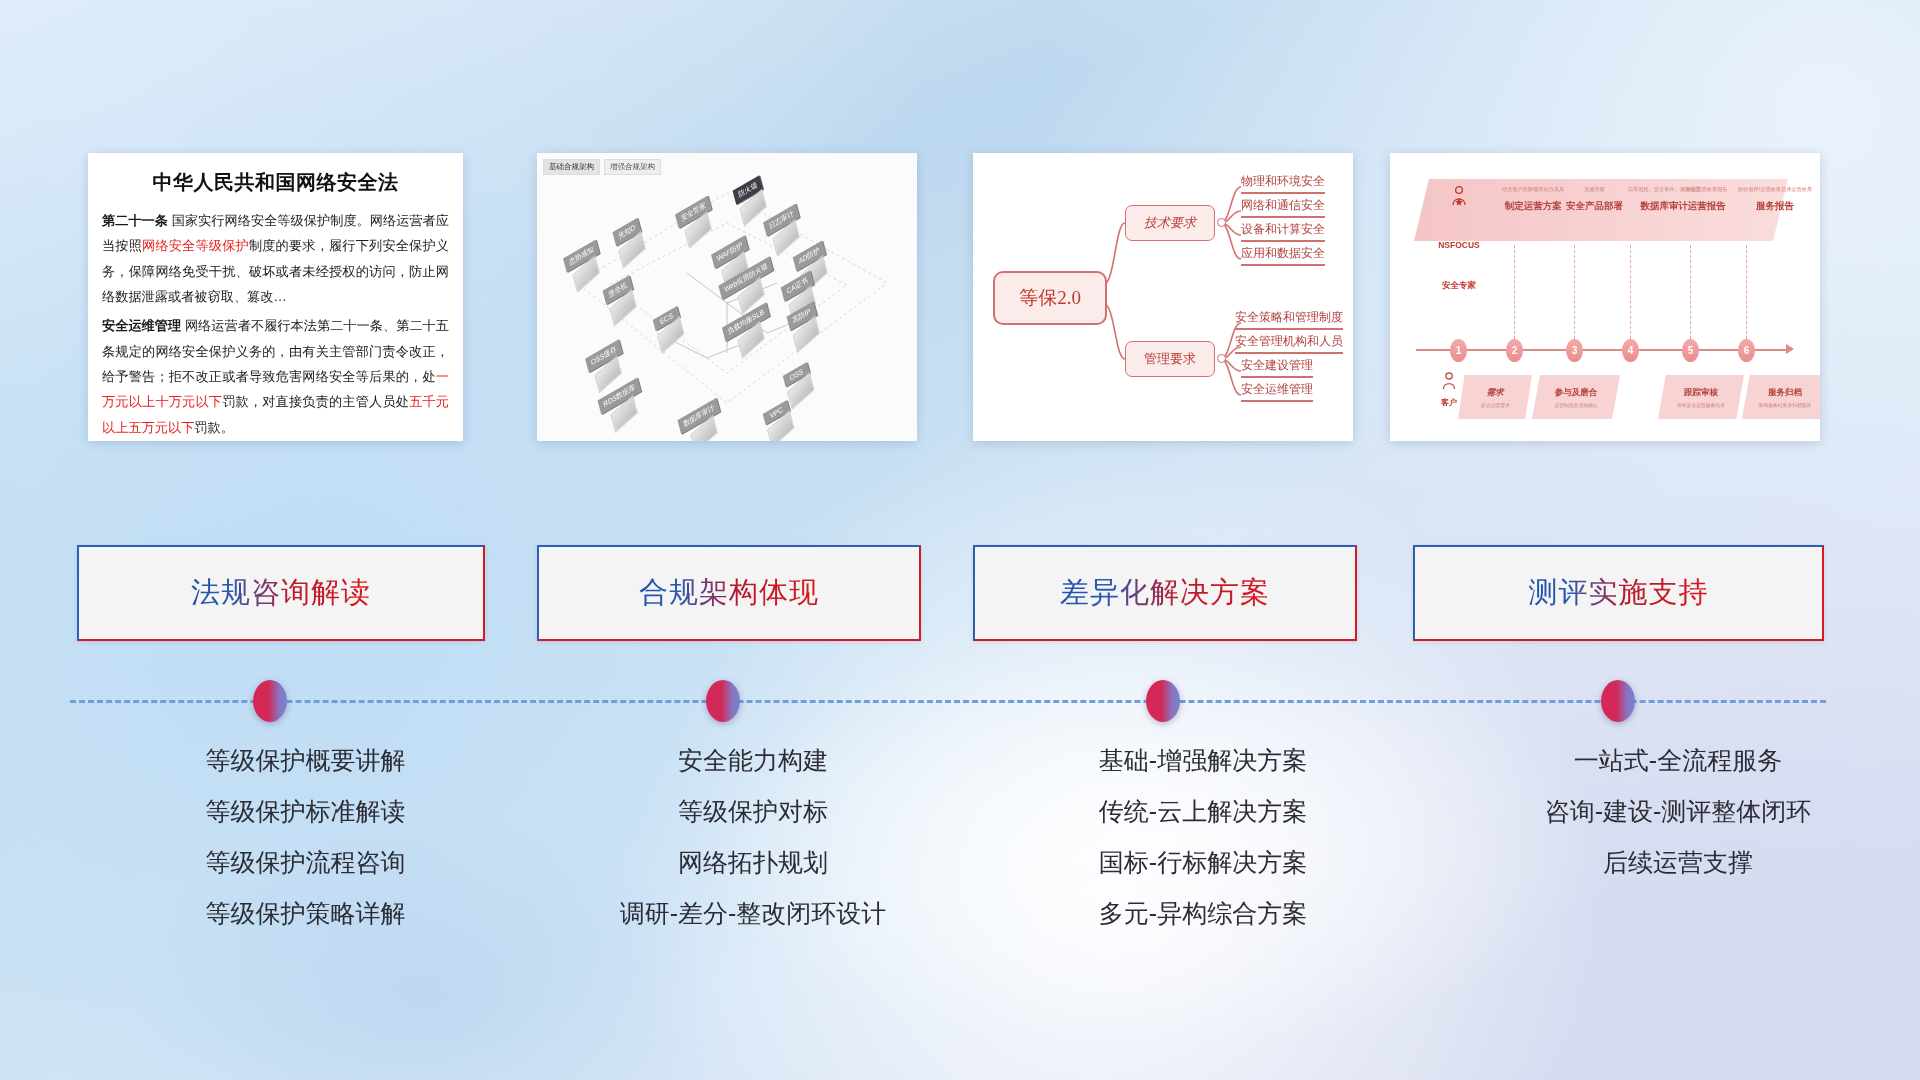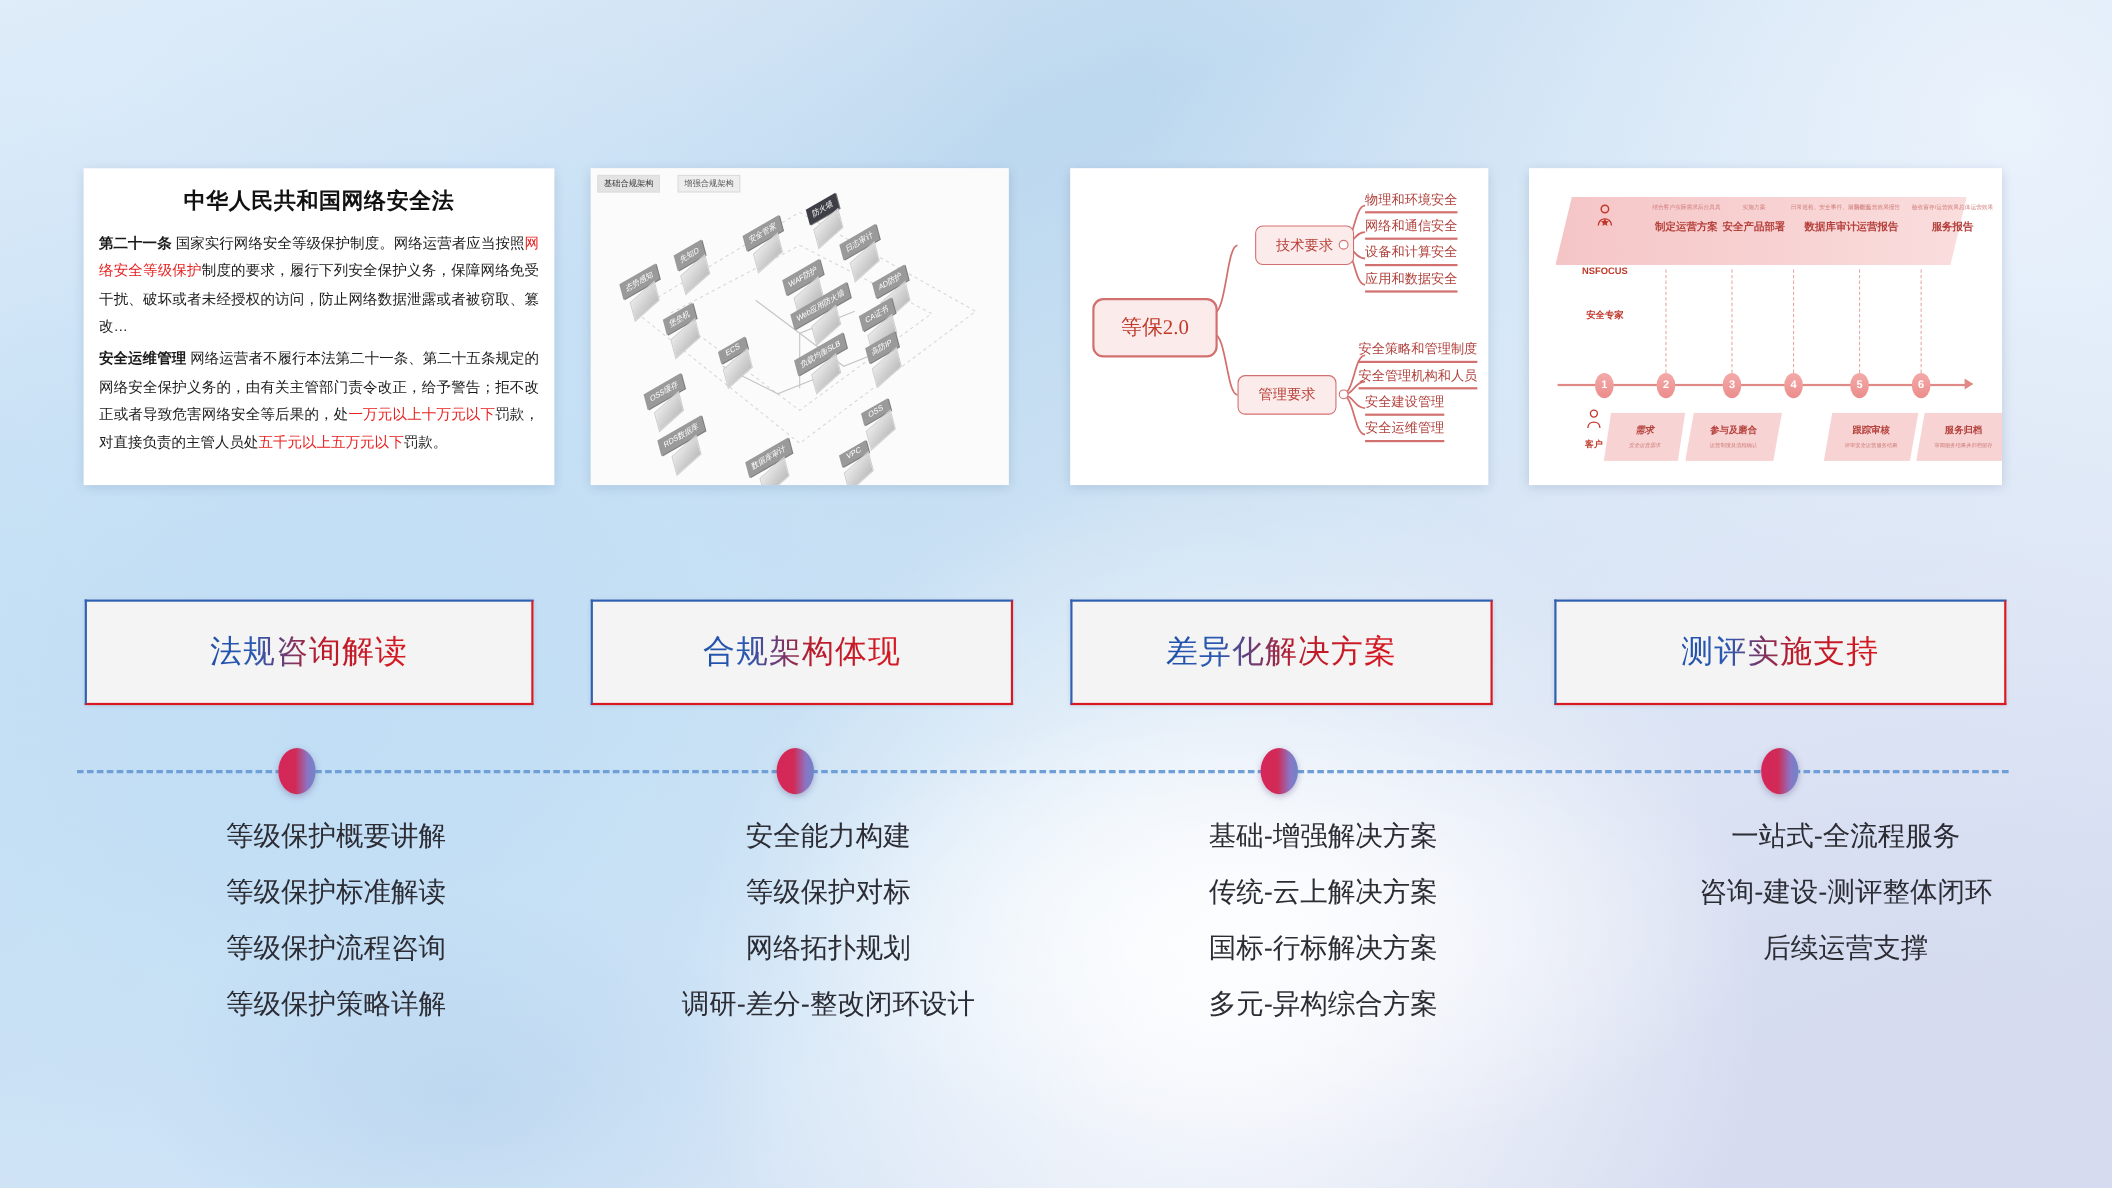--- a/index.html
+++ b/index.html
@@ -19,55 +19,55 @@
       linear-gradient(160deg,#dfeaf6 0%,#bcd8ef 26%,#cfe3f4 50%,#dde9f7 70%,#d3d9ee 100%);
   }
   #bg2{position:absolute;inset:0;
     background:
       radial-gradient(ellipse 640px 300px at 60% 78%, rgba(255,255,255,.75), rgba(255,255,255,0) 70%),
       radial-gradient(ellipse 420px 260px at 22% 92%, rgba(178,208,236,.55), rgba(178,208,236,0) 70%);
   }
   
   .cards{position:absolute;left:0;top:0;width:1920px;height:460px;}
   .card{position:absolute;background:#fff;box-shadow:0 2px 10px rgba(60,90,130,.22);overflow:hidden;}
-  .c1{left:76px;top:153px;width:428px;height:288px;}
+  .c1{left:88px;top:153px;width:375px;height:288px;}
   .c2{left:537px;top:153px;width:380px;height:288px;}
   .c3{left:973px;top:153px;width:380px;height:288px;}
   .c4{left:1390px;top:153px;width:430px;height:288px;}
 
   
   .law-title{text-align:center;font-weight:bold;font-size:20px;color:#111;margin:16px 0 12px;letter-spacing:.5px;}
   .law-body{padding:0 14px;font-size:13.2px;line-height:1.92;color:#1a1a1a;text-align:justify;}
   .law-body p{margin:4px 0 4px;}
   .law-art{font-weight:bold;}
   .red{color:#e8201f;}
 
   
   .arch{position:relative;width:100%;height:100%;background:#fbfbfb;}
-  .arch-tabs{position:absolute;left:6px;top:6px;display:flex;gap:16px;z-index:4;}
+  .arch-tabs{position:absolute;left:6px;top:6px;display:flex;gap:4px;z-index:4;}
   .arch-tab{font-size:7.5px;color:#555;background:#eee;border:1px solid #ddd;padding:2px 5px;}
   .arch-tab.on{background:#e3e3e3;color:#333;}
   .arch-canvas{position:absolute;inset:0;}
   .node{position:absolute;transform:rotate(-30deg) skewX(-15deg);}
   .node .chip{background:#9a9a9a;color:#fff;font-size:7px;padding:2px 5px;white-space:nowrap;
     box-shadow:1px 1px 0 #7d7d7d;text-align:center;}
   .node .cube{width:26px;height:16px;margin:2px auto 0;
     background:linear-gradient(160deg,#e9e9e9,#bdbdbd);transform:skewY(-12deg);border:1px solid #cfcfcf;}
   .node.dark .chip{background:#3e3e46;}
 
   
   .mm{position:relative;width:100%;height:100%;background:#fff;}
   .mm-root{position:absolute;left:20px;top:118px;width:110px;height:50px;
     border:2.5px solid #d2706f;border-radius:10px;background:#fbeceb;
     display:flex;align-items:center;justify-content:center;
     color:#c0392b;font-size:19px;font-family:"Liberation Serif","DejaVu Serif",serif;}
   .mm-branch{position:absolute;width:88px;height:34px;border:1.6px solid #d2706f;border-radius:7px;
     background:#fbeceb;display:flex;align-items:center;justify-content:center;
     color:#b9413a;font-size:13px;font-family:"Liberation Serif","DejaVu Serif",serif;}
-  .mm-b1{left:168px;top:52px;}
+  .mm-b1{left:152px;top:52px;font-style:italic;}
   .mm-b2{left:152px;top:188px;}
   .mm-leaf{position:absolute;font-size:12px;color:#b0413c;white-space:nowrap;
     font-family:"Liberation Serif","DejaVu Serif",serif;padding-bottom:2px;border-bottom:2px solid #d2706f;}
   .mm-svg{position:absolute;inset:0;}
   .mm-dot{position:absolute;width:7px;height:7px;border:1.4px solid #d2706f;border-radius:50%;background:#fff;}
 
   
   .nf{position:relative;width:100%;height:100%;background:#fff;}
   .nf-band{position:absolute;left:24px;top:26px;width:374px;height:62px;
     background:linear-gradient(90deg,#f5c5c6,#fadddd);

